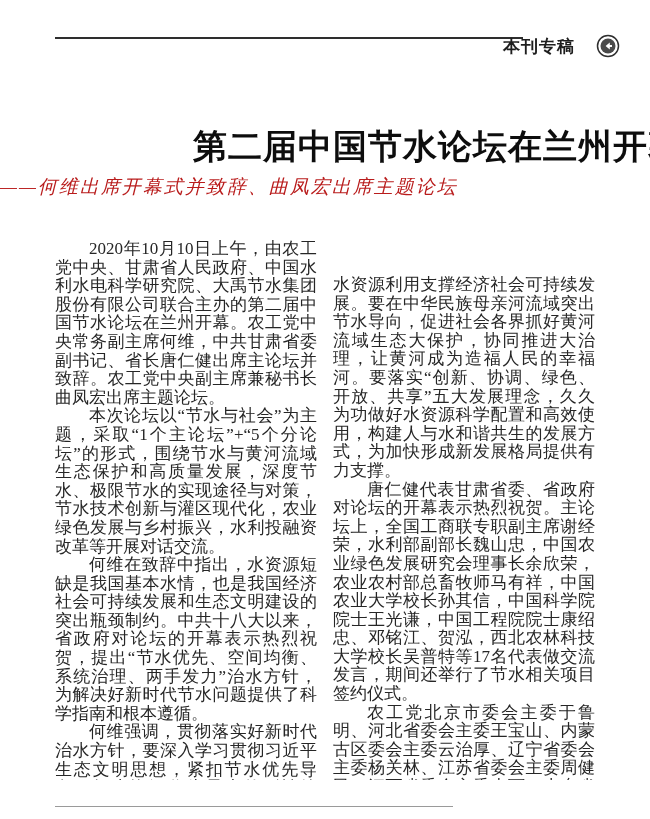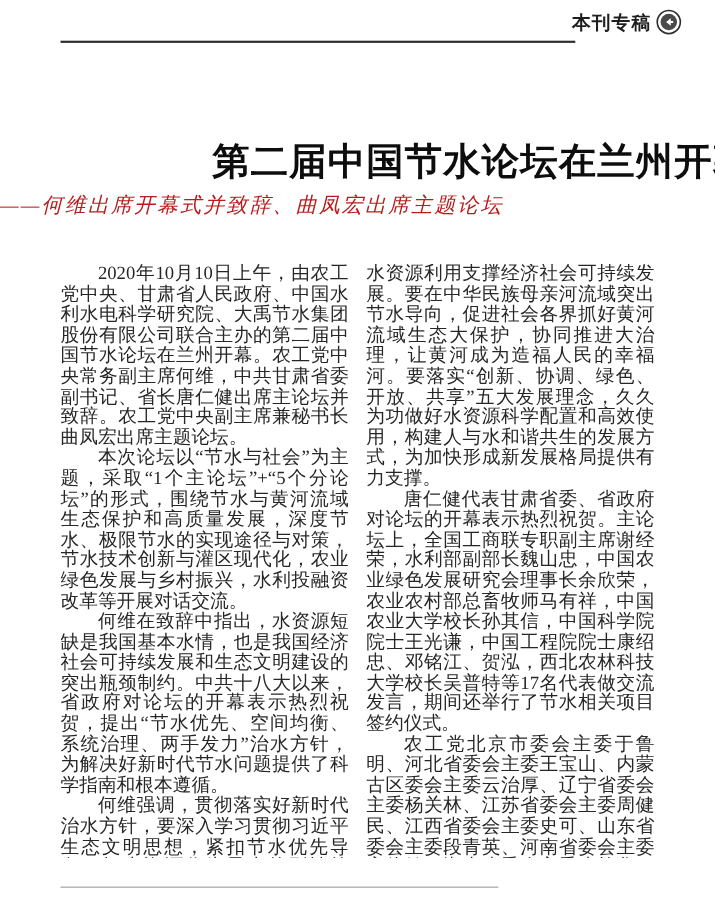--- a/index.html
+++ b/index.html
@@ -16,24 +16,24 @@
 
   
   .header-rule {
     position: absolute;
     top: 37px; left: 55px;
     width: 468px;
     border-top: 2px solid #2e2e2e;
   }
   .header-tag {
     position: absolute;
-    top: 8px; right: 30px;
+    top: 34px; right: 30px;
     display: flex;
     align-items: center;
-    gap: 4px;
+    gap: 21px;
   }
   .header-label {
     font-family: "Liberation Sans", sans-serif;
     font-size: 17px;
     font-weight: 600;
     color: #1e1e1e;
     letter-spacing: 1px;
   }
   .header-icon svg { display: block; }
 
@@ -76,21 +76,21 @@
     position: relative;
   }
   .col p {
     margin: 0;
     font-size: 17px;
     line-height: 18.6px;
     text-align: justify;
     text-indent: 2em;
     color: #262626;
   }
-  .col p.no-indent { text-indent: 0; }
+  .col p.no-indent { text-indent: 0; margin-top: 36px; }
 
   .editor-credit {
     margin-top: 16px;
     text-align: right;
     padding-right: 14px;
     font-style: italic;
     font-size: 13px;
     letter-spacing: 2px;
     color: #333333;
   }

